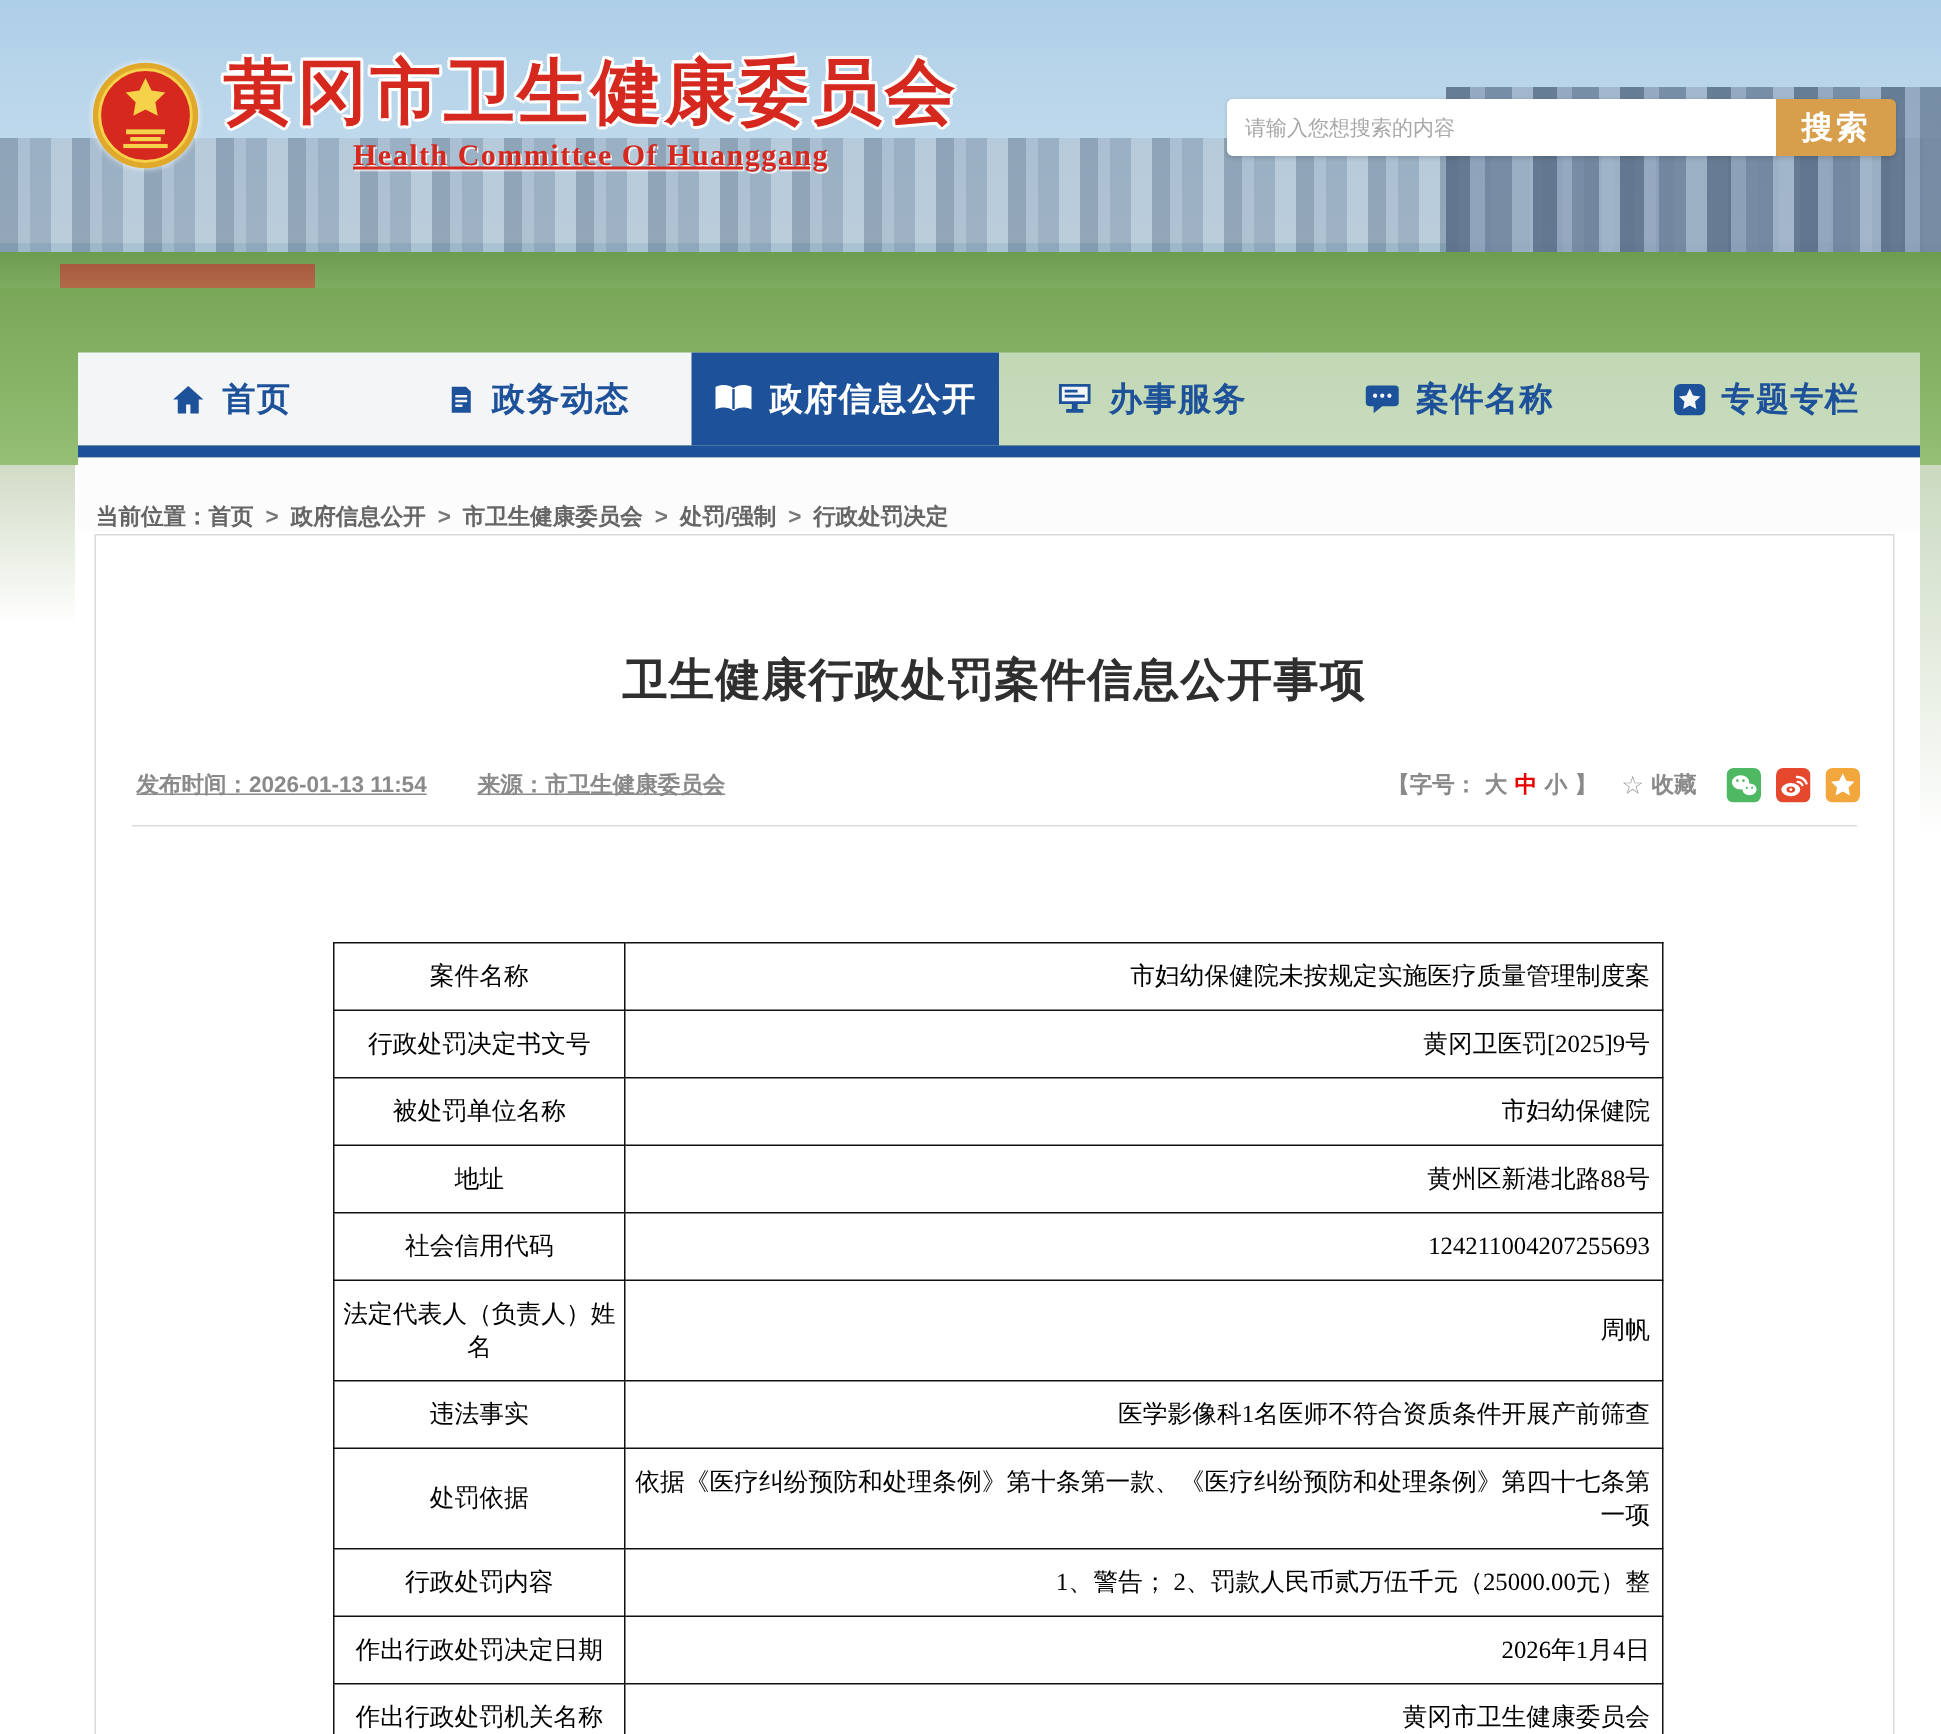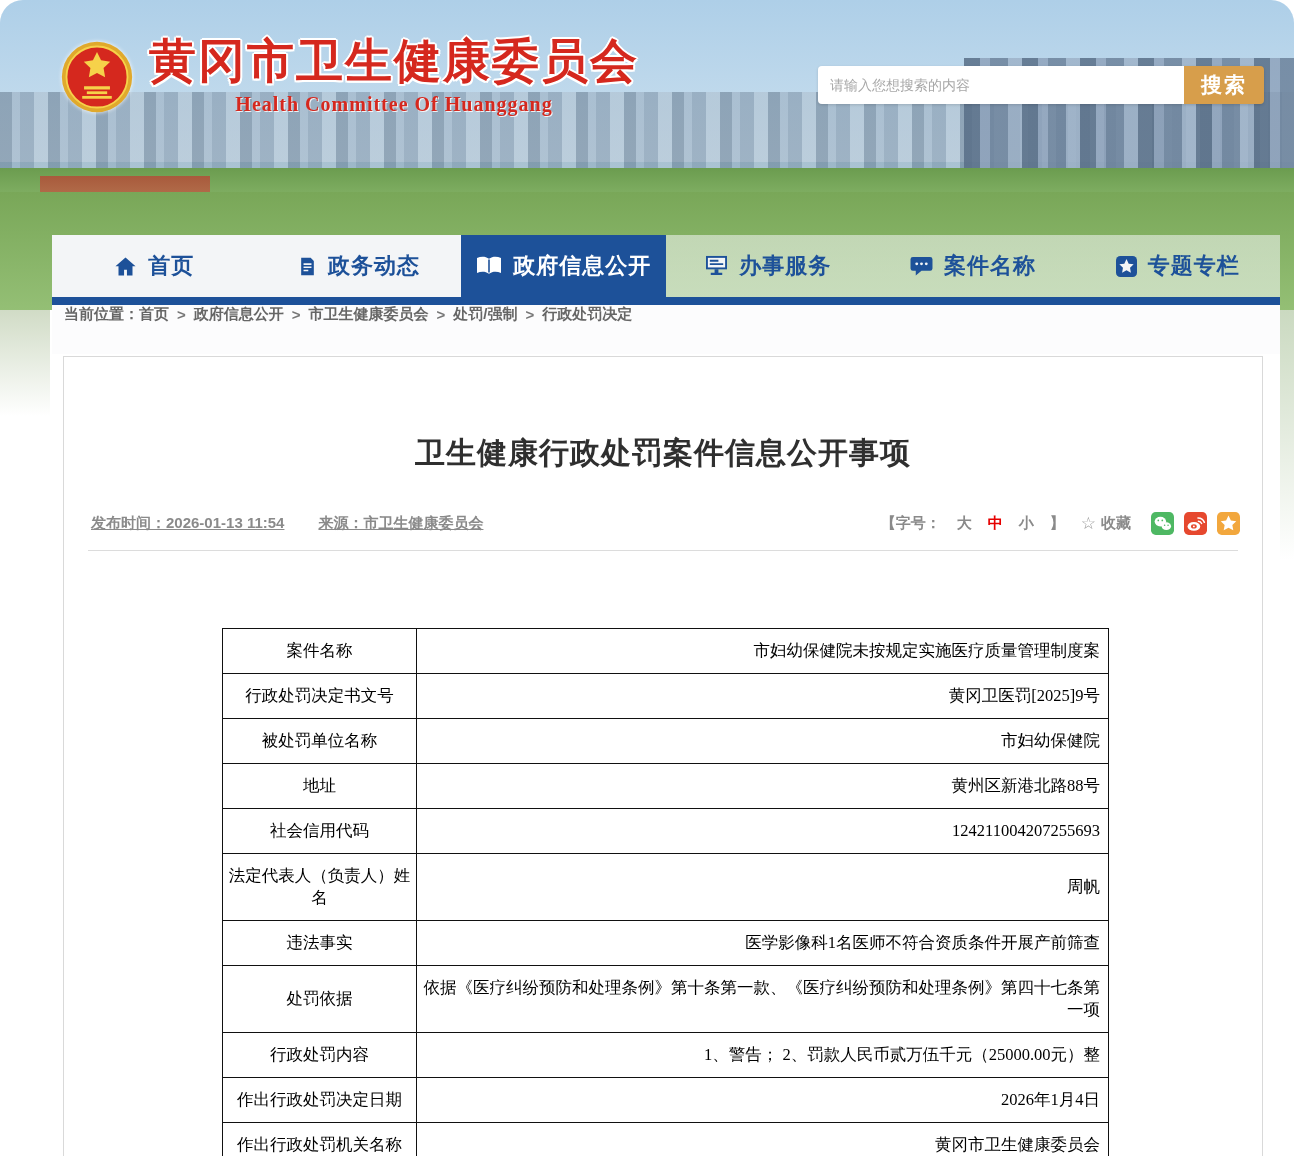--- a/index.html
+++ b/index.html
@@ -1,18 +1,18 @@
 <!DOCTYPE html>
 <html><head>
 <meta charset="utf-8">
 <style>
   * { margin:0; padding:0; box-sizing:border-box; }
   html,body { background:#fff; }
   .page { position:relative; width:1294px; height:1156px; background:#fff; overflow:hidden;
-          font-family:"Liberation Sans","DejaVu Sans",sans-serif;border-radius:23px; }
+          font-family:"Liberation Sans","DejaVu Sans",sans-serif; }
 
   
   .banner { position:absolute; left:0; top:0; width:1294px; height:310px;
     background-image:
       linear-gradient(#a85a3c,#b06a48),                                                           
       linear-gradient(180deg,#79a758,#94bf75),                                                    
       linear-gradient(180deg,#6b9c4f,#7fae62),                                                    
       repeating-linear-gradient(90deg, rgba(88,110,135,.85) 0 16px, rgba(140,160,185,.8) 16px 26px, rgba(108,130,155,.85) 26px 44px, rgba(156,176,198,.8) 44px 58px),  
       repeating-linear-gradient(90deg, rgba(108,128,148,.6) 0 12px, rgba(152,170,188,.55) 12px 20px, rgba(128,148,168,.6) 20px 34px, rgba(174,190,204,.55) 34px 48px), 
       linear-gradient(180deg,#a3c8d9,#bcd8e2),                                                    
@@ -25,21 +25,21 @@
     background:linear-gradient(180deg, rgba(152,176,128,.45), rgba(255,255,255,0) 85%); }
   .fade-right { position:absolute; right:0; top:310px; width:14px; height:250px;
     background:linear-gradient(180deg, rgba(150,180,130,.5), rgba(255,255,255,0)); }
 
   
   .brand { position:absolute; left:60px; top:34px; display:flex; align-items:flex-start; gap:15px; }
   .emblem { flex:0 0 auto; margin-top:6px; filter:drop-shadow(0 0 2px rgba(255,255,255,.9)); }
   .site-title { font-size:47px; font-weight:900; color:#d5281e; letter-spacing:2px; line-height:1.15; cursor:pointer;
     text-shadow:2px 0 0 #fff,-2px 0 0 #fff,0 2px 0 #fff,0 -2px 0 #fff,1.5px 1.5px 0 #fff,-1.5px -1.5px 0 #fff,1.5px -1.5px 0 #fff,-1.5px 1.5px 0 #fff; }
   .site-subtitle { margin-top:5px; text-align:center; font-family:"Liberation Serif","DejaVu Serif",serif;
-    font-weight:bold; font-size:20px; color:#d5281e; letter-spacing:1px; text-shadow:1px 1px 0 rgba(255,255,255,.85); }
+    font-weight:bold; font-size:20px; color:#d5281e; letter-spacing:1px; text-shadow:1px 1px 0 rgba(255,255,255,.85);text-decoration:underline; }
 
   
   .search-bar { position:absolute; left:818px; top:66px; width:446px; height:38px; display:flex;
     box-shadow:0 1px 3px rgba(0,0,0,.15); border-radius:4px; overflow:hidden; }
   .search-input { flex:1; border:none; outline:none; padding:16px 12px; font-size:14px; color:#333; background:#fff; }
   .search-input::placeholder { color:#a8a8a8; }
   .search-button { width:80px; border:none; background:#d79e4b; color:#fff; font-weight:bold; font-size:21px;
     letter-spacing:2px; cursor:pointer; }
 
   
@@ -48,35 +48,35 @@
   .nav-item { flex:1; display:flex; align-items:center; justify-content:center; gap:11px;
     color:#1d5199; font-weight:bold; font-size:22px; cursor:pointer; letter-spacing:1px; }
   .nav-item.active { background:#1d5199; color:#fff; }
   .nav-icon { display:inline-flex; }
   .nav-item .hole { fill:#f3f5f7; }
   .nav-item.active .hole { fill:#1d5199; }
   .nav-strip { position:absolute; left:52px; top:297px; width:1228px; height:8px; background:#1d5199; }
 
   
   .breadcrumb { position:absolute; left:52px; top:305px; width:1228px; height:49px; background:#fcfcfd;
-    display:flex; align-items:flex-start; padding-left:12px; color:#666; font-weight:bold; font-size:15px; }
+    display:flex; align-items:flex-end; padding-left:12px; color:#666; font-weight:bold; font-size:15px; }
   .crumbs { display:flex; align-items:center; gap:8px; }
   .crumb { cursor:pointer; }
   .crumb-sep { color:#777; }
 
   
   .content-box { position:absolute; left:63px; top:356px; width:1200px; height:801px; background:#fff;
     border:1px solid #d9d9d9; }
   .article-title { margin:76px 30px 0; text-align:center; font-size:30px; color:#2f2f2f; font-weight:bold; letter-spacing:1px; }
 
   .meta-row { display:flex; justify-content:space-between; align-items:center; margin:38px 22px 0 27px;
     color:#8a8a8a; font-weight:bold; font-size:15px; }
   .meta-left { display:flex; gap:34px;text-decoration:underline; }
   .meta-right { display:flex; align-items:center; }
-  .fs-widget { display:flex; align-items:flex-start; gap:16px; color:#8a8a8a; }
+  .fs-widget { display:flex; align-items:flex-start; gap:5px; color:#8a8a8a; }
   .fs-btn { cursor:pointer; }
   .fs-mid { color:#e60000; }
   .fav { display:flex; align-items:center; gap:5px; margin-left:16px; cursor:pointer; }
   .fav-star { font-size:17px; color:#999; font-weight:normal; }
   .share { display:flex; gap:10px; margin-left:20px; }
   .share > span { display:inline-flex; cursor:pointer; }
 
   .meta-divider { border:none; border-top:1px solid #dcdcdc; margin:15px 24px 0; }
 
   

